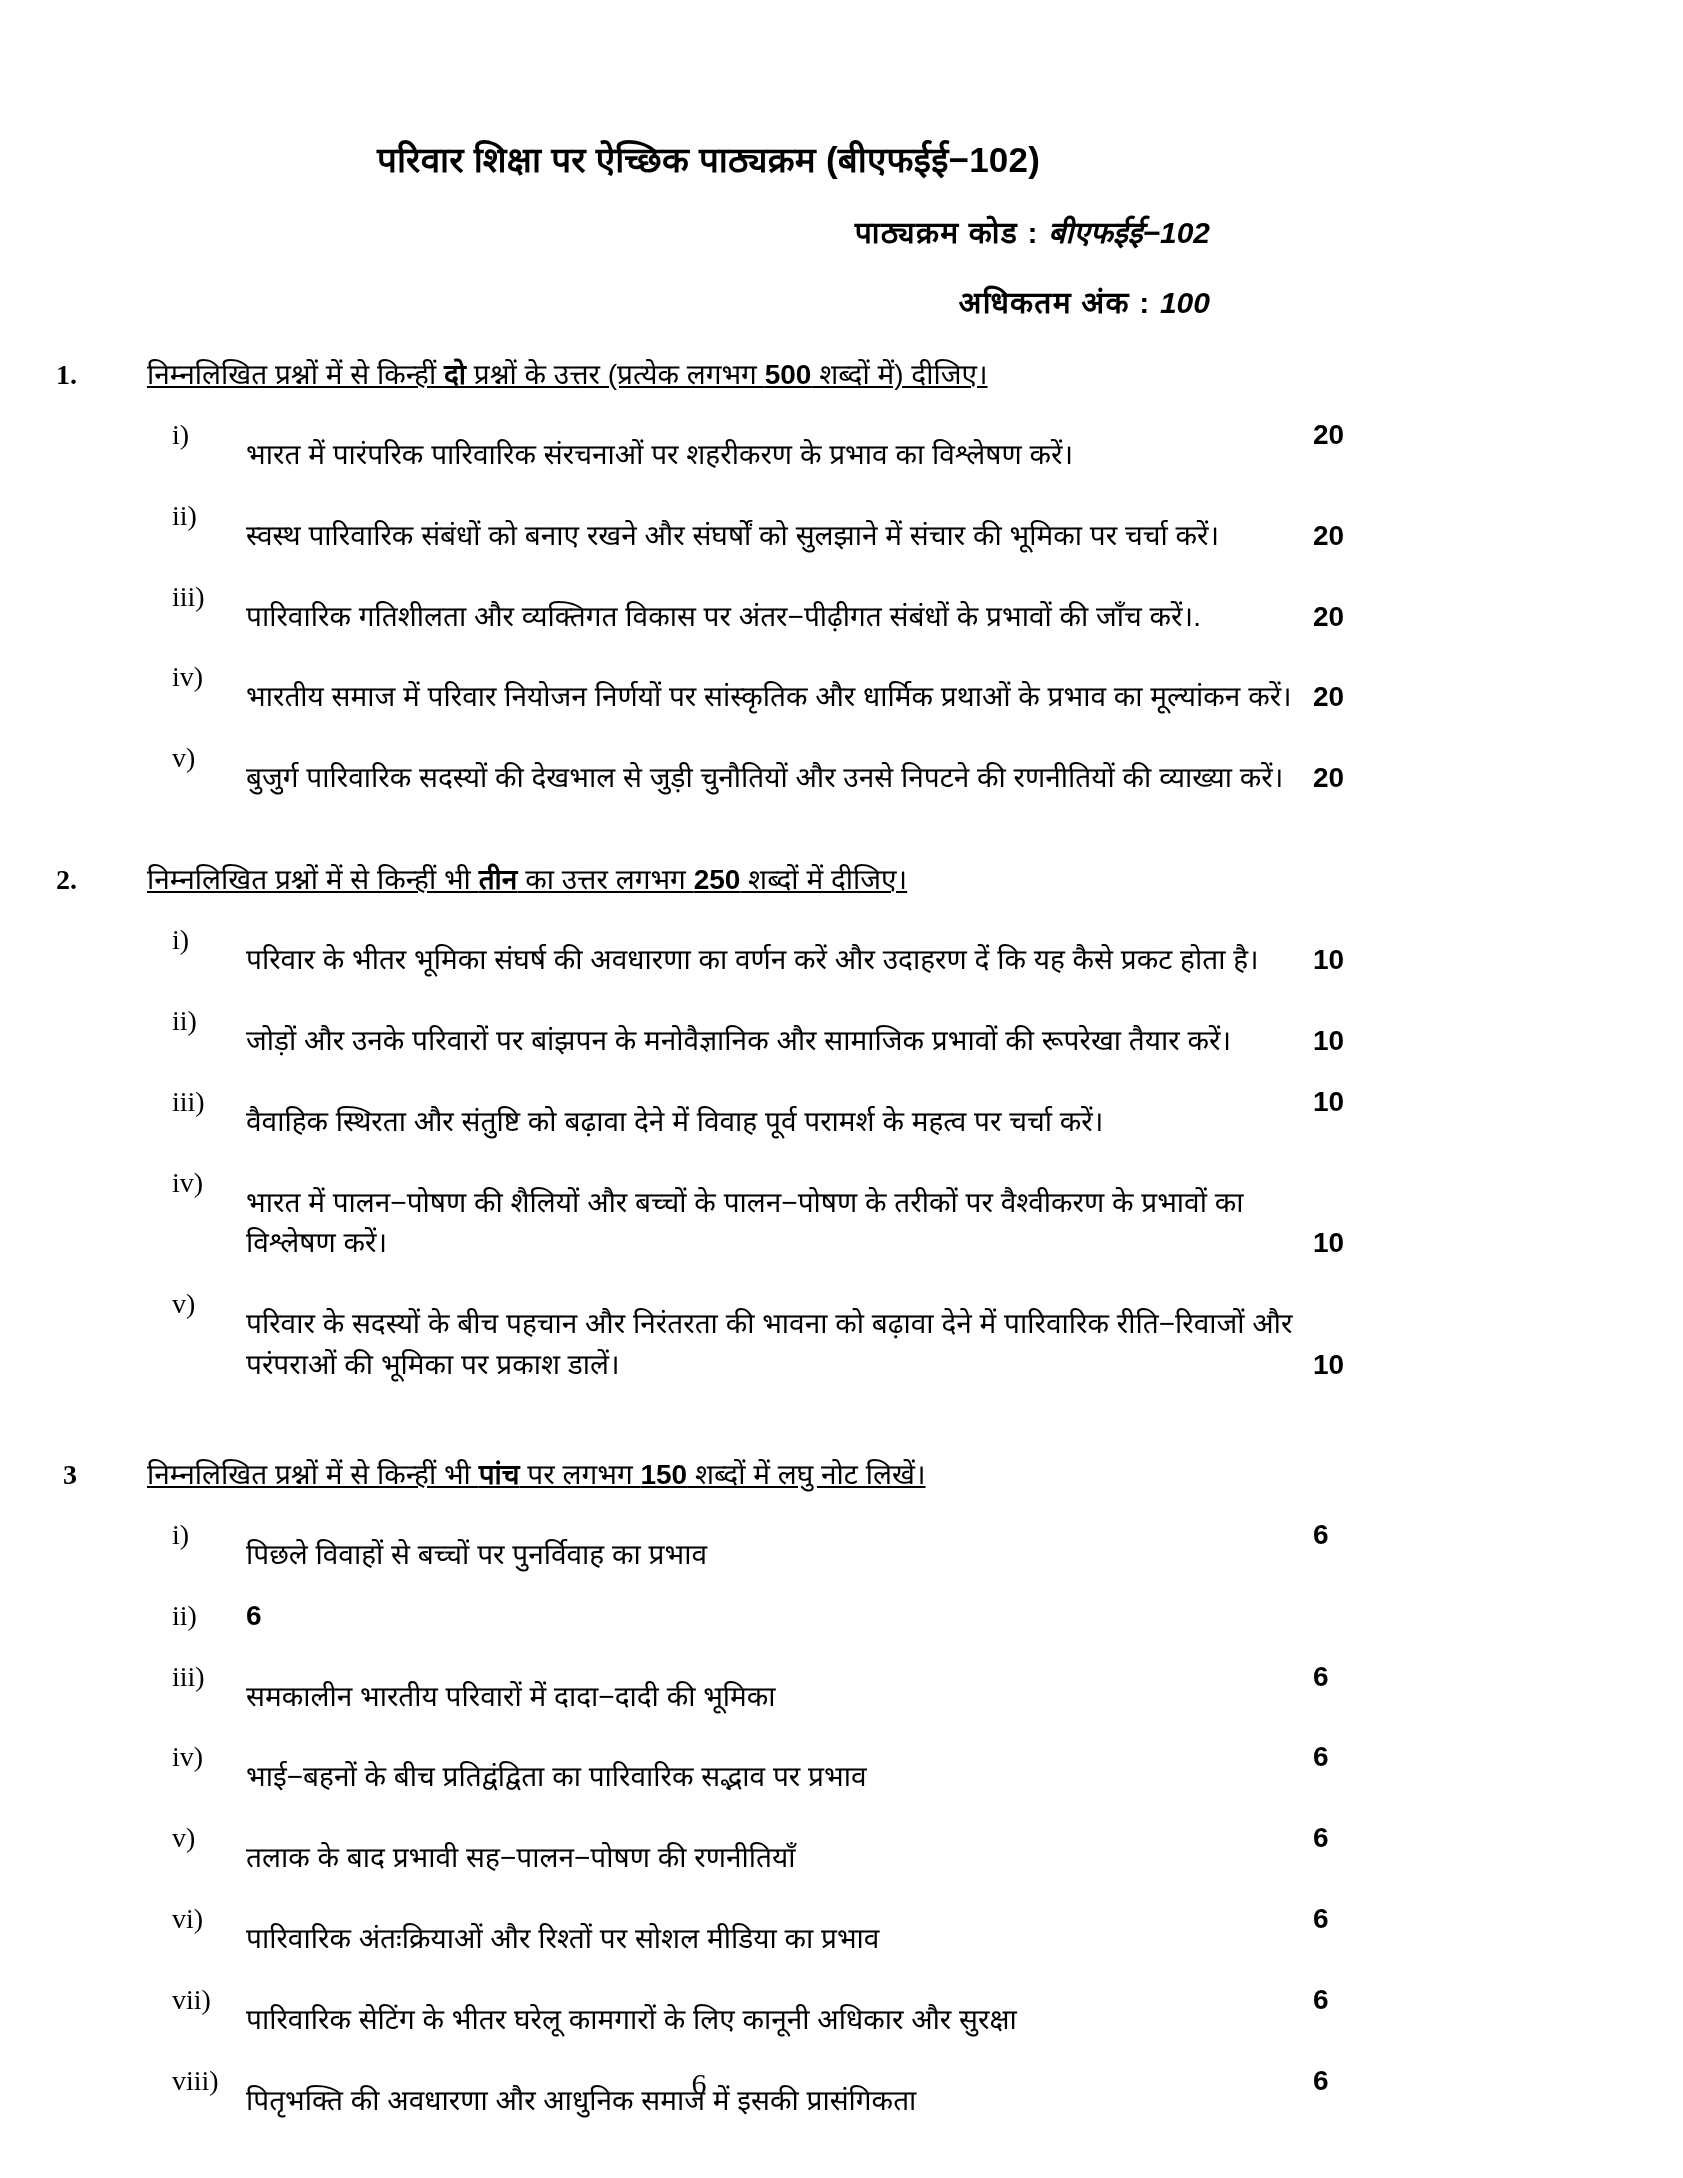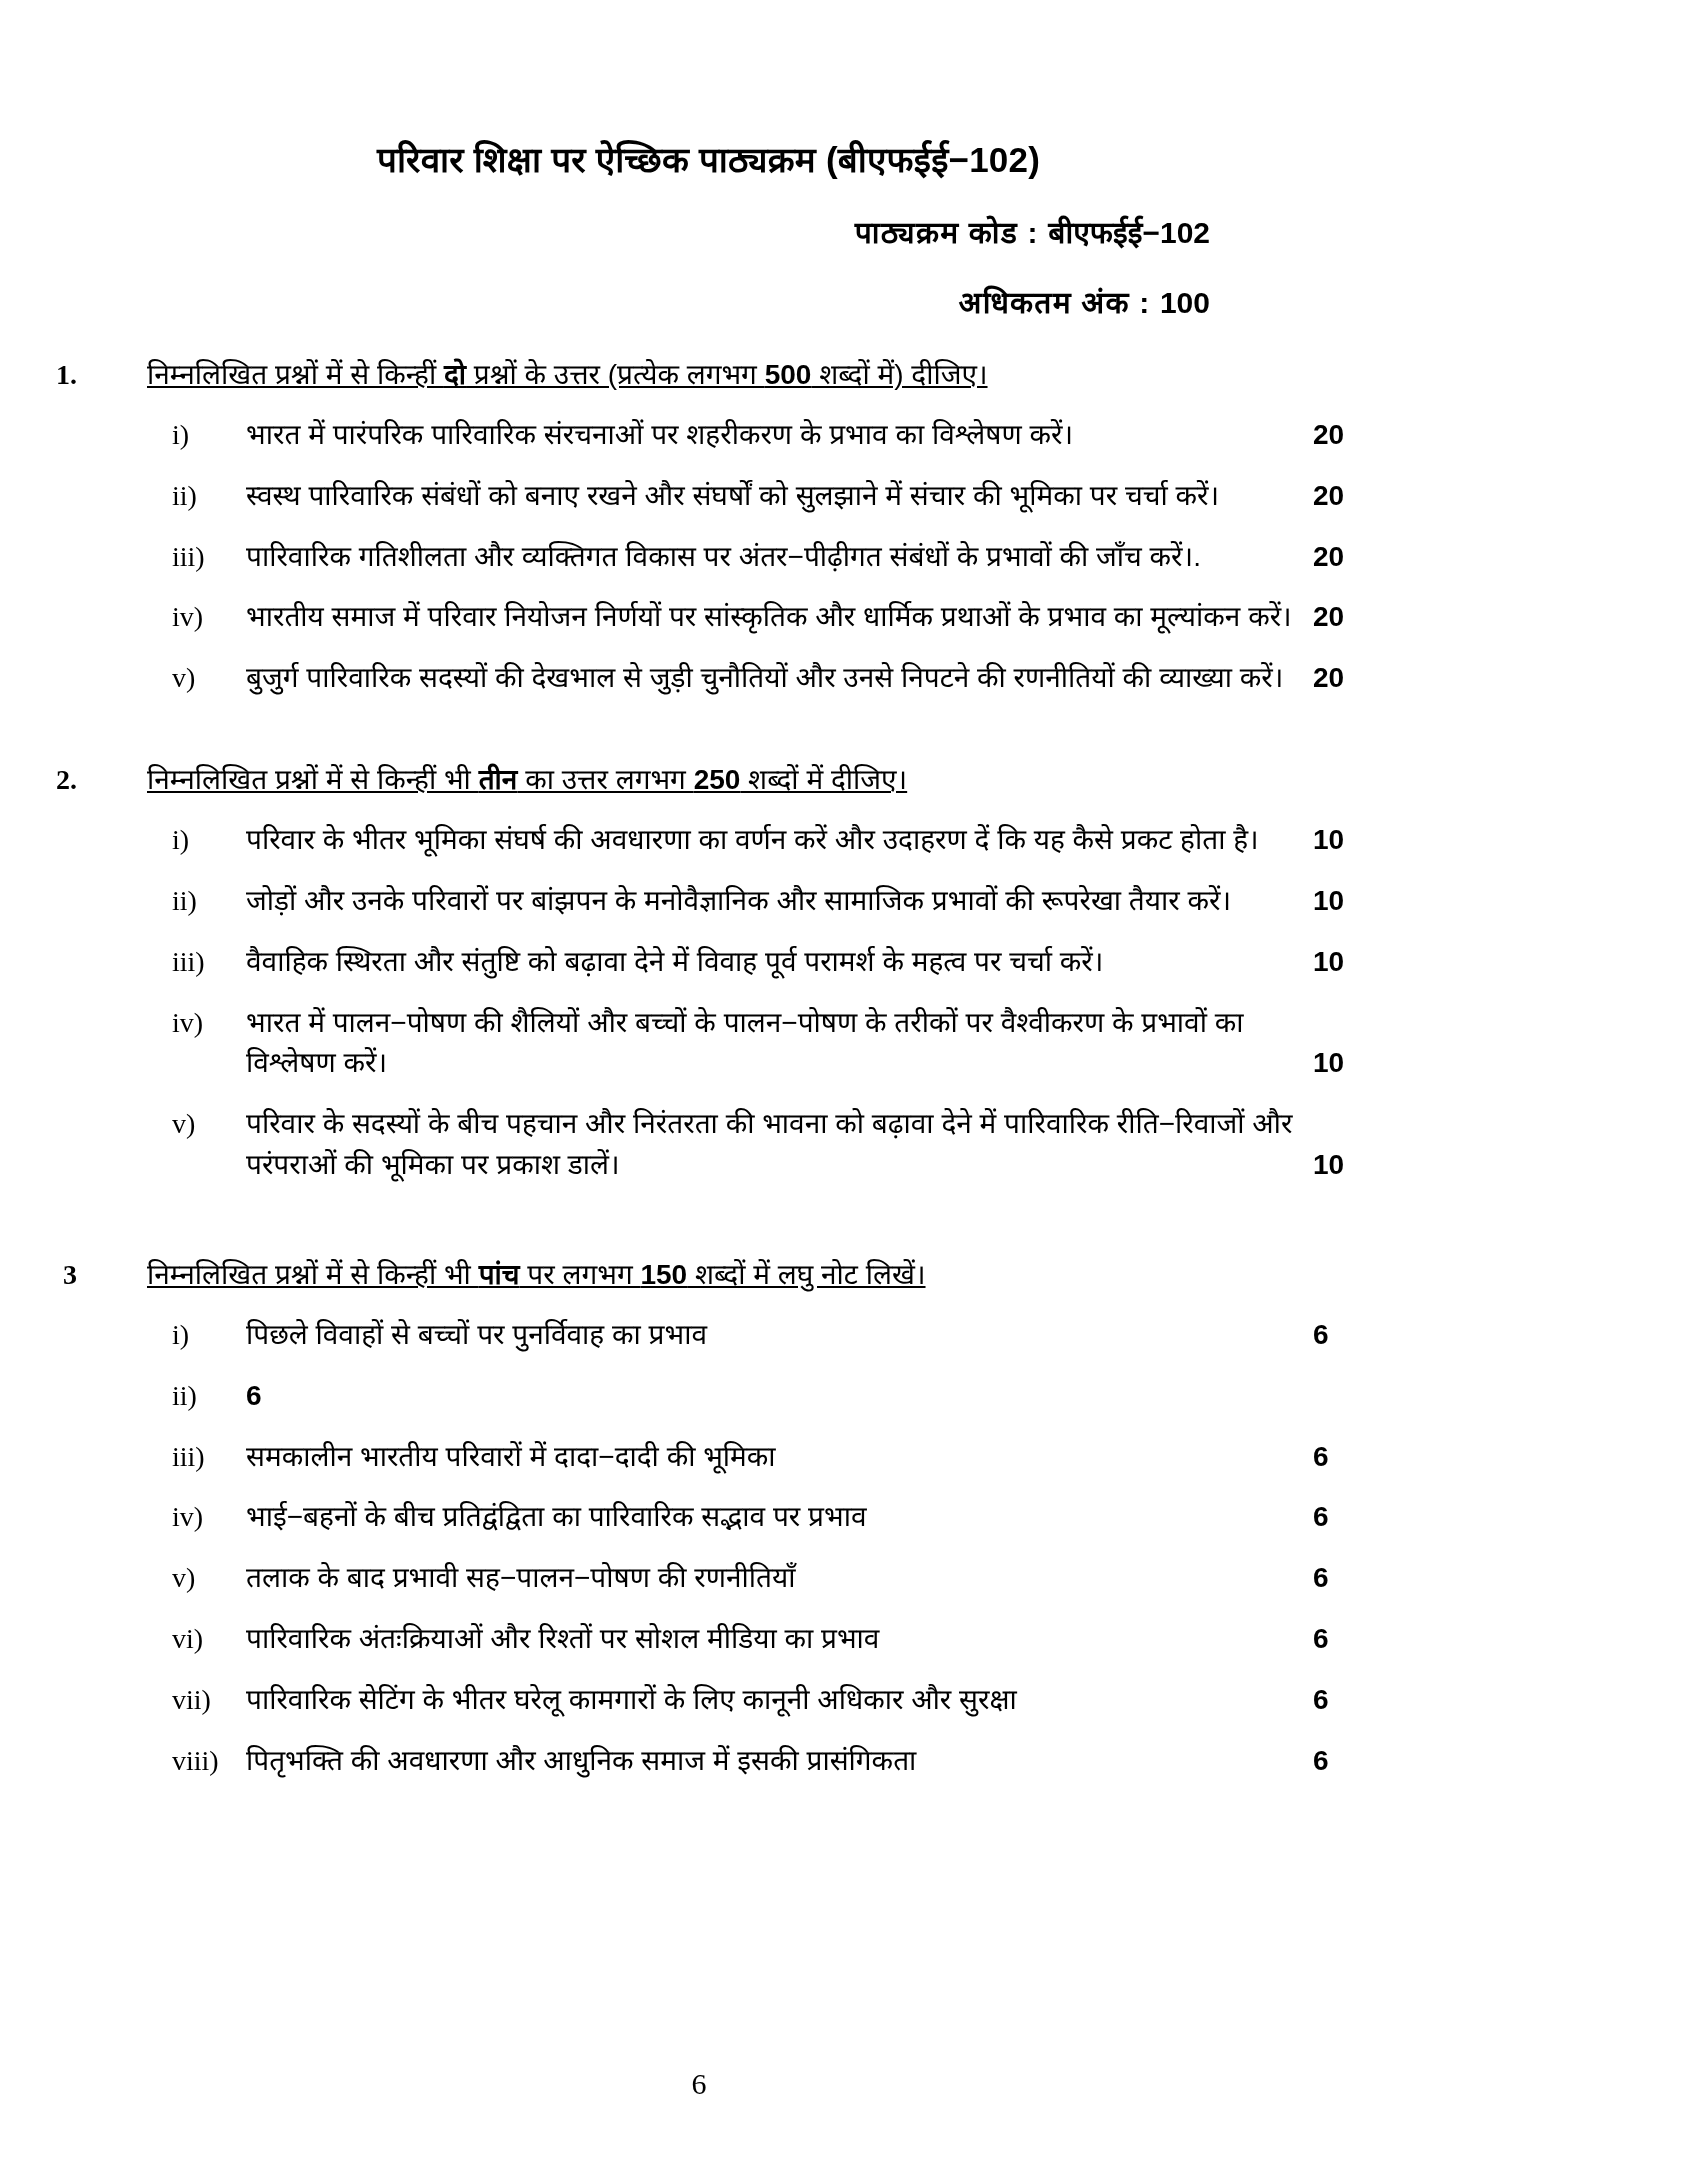--- a/index.html
+++ b/index.html
@@ -40,21 +40,21 @@
   .meta-line {
     text-align: right;
     font-weight: 700;
     font-size: 30px;
     padding-right: 188px;
     letter-spacing: 1.2px;
     line-height: 1.2;
   }
   .meta-line.code { margin-top: 34px; }
   .meta-line.marks { margin-top: 34px; margin-left: 27px; }
-  .meta-line .val { letter-spacing: 0px; }
+  .meta-line .val { letter-spacing: 0px; font-style: italic; }
 
   
   .qblock { margin-top: 34px; }
   .qblock.q2 { margin-top: 61px; }
   .qblock.q3 { margin-top: 69px; }
 
   .qstem {
     display: flex;
     align-items: flex-start;
     font-size: 28px;
@@ -91,20 +91,21 @@
     text-align: left;
     padding-left: 172px;
     box-sizing: border-box;
     font-family: "Liberation Serif", serif;
     font-size: 28px;
   }
   .item .itext {
     flex: 1 1 auto;
     max-width: 1119px;
     padding-right: 0px;
+    margin-top: 20px;
   }
   .item .marks {
     flex: 0 0 85px;
     width: 85px;
     text-align: left;
     padding-right: 22px;
     box-sizing: border-box;
     font-weight: 700;
     font-size: 28px;
     align-self: flex-end;

